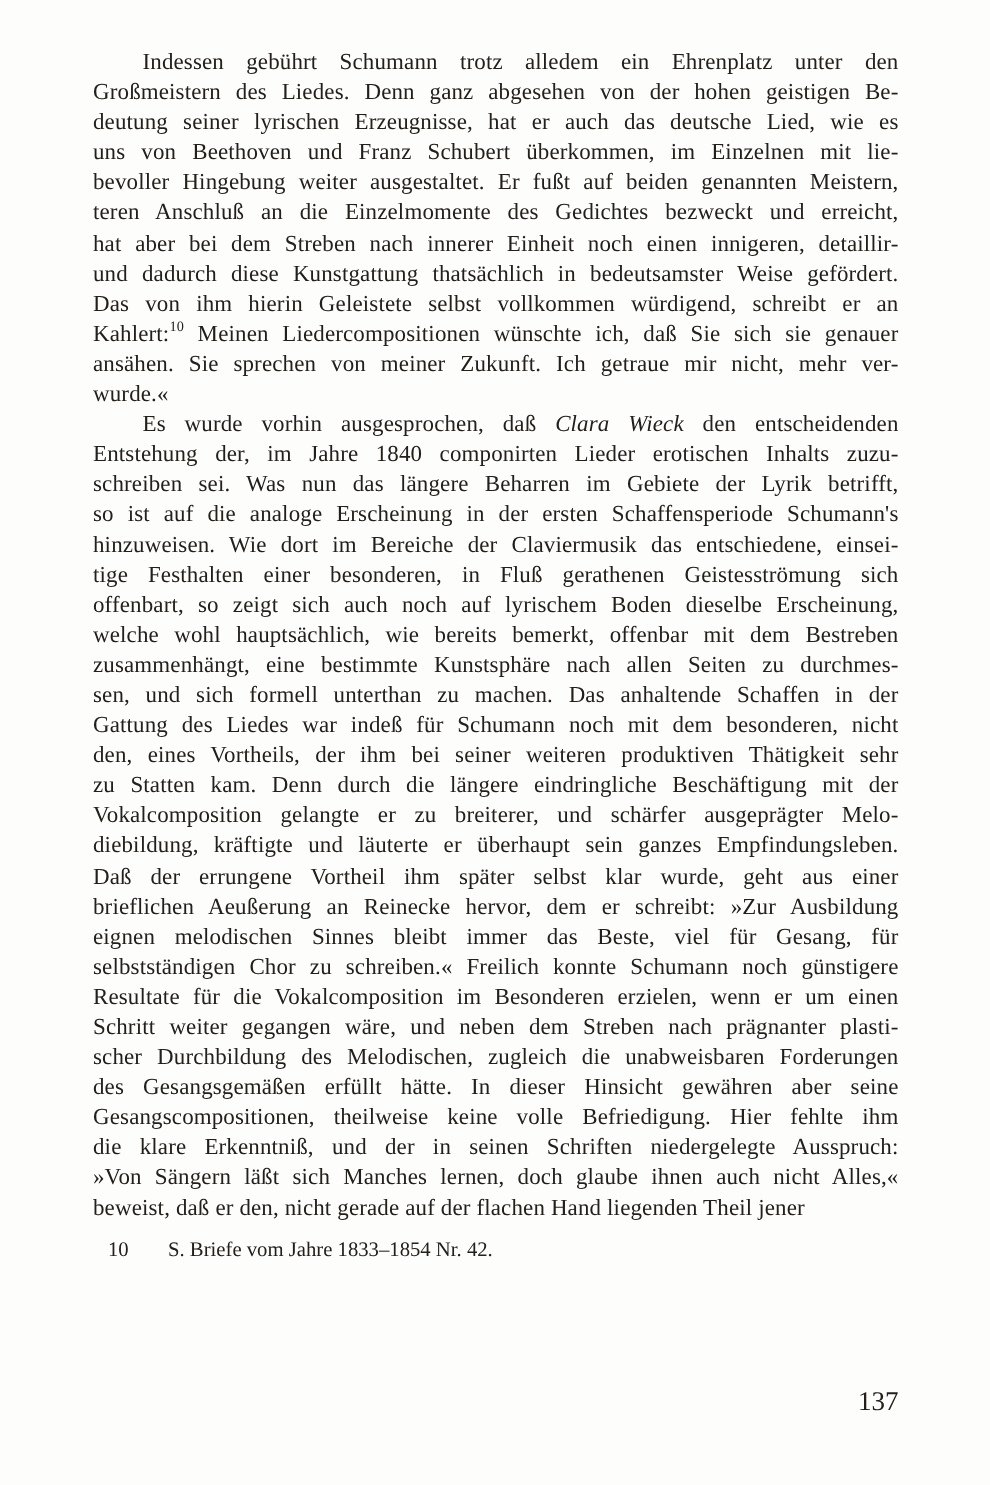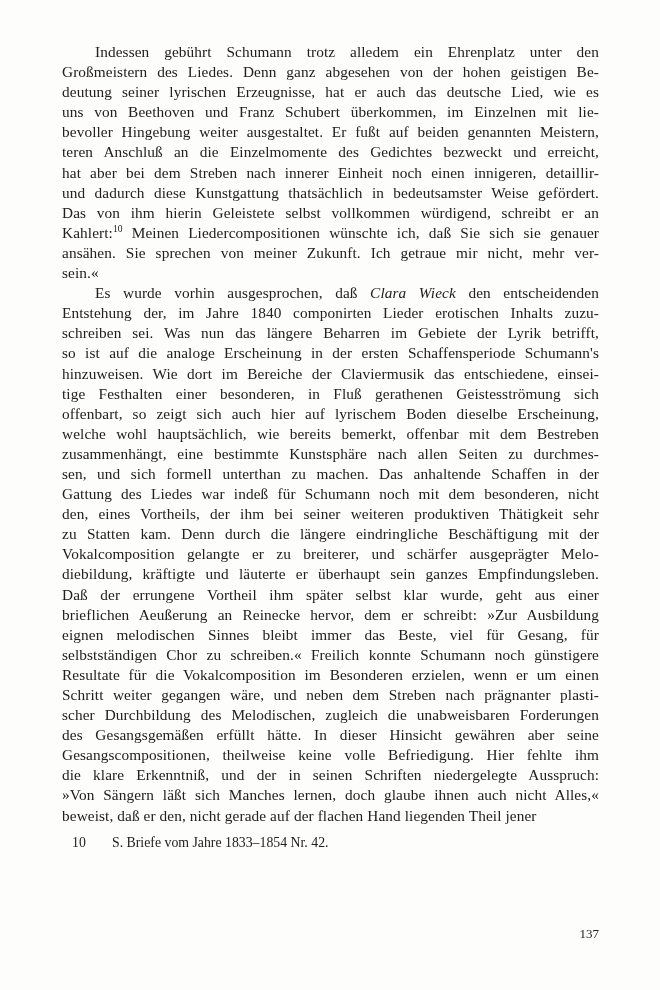--- a/index.html
+++ b/index.html
@@ -15,21 +15,21 @@
     overflow:hidden;
   }
   .page{
     position:relative;
     width:660px;height:990px;
     background:var(--paper);
   }
   .text-column{
     position:absolute;
     left:62px;
-    top:42px;
+    top:32px;
     width:537px;
   }
   .paragraph{margin:0;padding:0;}
   .line{
     font-size:15.3px;
     line-height:20.1px;
     text-align:justify;
     text-align-last:justify;
     letter-spacing:0.1px;
     overflow:hidden;
@@ -50,21 +50,21 @@
   .footnote .fn-marker{
     margin-left:10px;
     min-width:40px;
   }
   .page-number{
     position:absolute;
     left:62px;
     top:926px;
     width:537px;
     text-align:right;
-    font-size:13px;
+    font-size:18px;
     line-height:16px;
   }
 </style>
 </head>
 <body>
 
 <div class="page">
   <div class="text-column">
     <div id="text-block">
         <div class="paragraph">
@@ -72,30 +72,30 @@
           <div class="line">Großmeistern des Liedes. Denn ganz abgesehen von der hohen geistigen Be-</div>
           <div class="line">deutung seiner lyrischen Erzeugnisse, hat er auch das deutsche Lied, wie es</div>
           <div class="line">uns von Beethoven und Franz Schubert überkommen, im Einzelnen mit lie-</div>
           <div class="line">bevoller Hingebung weiter ausgestaltet. Er fußt auf beiden genannten Meistern,</div>
           <div class="line">teren Anschluß an die Einzelmomente des Gedichtes bezweckt und erreicht,</div>
           <div class="line">hat aber bei dem Streben nach innerer Einheit noch einen innigeren, detaillir-</div>
           <div class="line">und dadurch diese Kunstgattung thatsächlich in bedeutsamster Weise gefördert.</div>
           <div class="line">Das von ihm hierin Geleistete selbst vollkommen würdigend, schreibt er an</div>
           <div class="line">Kahlert:<sup>10</sup> Meinen Liedercompositionen wünschte ich, daß Sie sich sie genauer</div>
           <div class="line">ansähen. Sie sprechen von meiner Zukunft. Ich getraue mir nicht, mehr ver-</div>
-          <div class="line last">sein.«</div>
+          <div class="line last">wurde.«</div>
         </div>
         <div class="paragraph">
           <div class="line indent">Es wurde vorhin ausgesprochen, daß <i>Clara Wieck</i> den entscheidenden</div>
           <div class="line">Entstehung der, im Jahre 1840 componirten Lieder erotischen Inhalts zuzu-</div>
           <div class="line">schreiben sei. Was nun das längere Beharren im Gebiete der Lyrik betrifft,</div>
           <div class="line">so ist auf die analoge Erscheinung in der ersten Schaffensperiode Schumann's</div>
           <div class="line">hinzuweisen. Wie dort im Bereiche der Claviermusik das entschiedene, einsei-</div>
           <div class="line">tige Festhalten einer besonderen, in Fluß gerathenen Geistesströmung sich</div>
-          <div class="line">offenbart, so zeigt sich auch hier auf lyrischem Boden dieselbe Erscheinung,</div>
+          <div class="line">offenbart, so zeigt sich auch noch auf lyrischem Boden dieselbe Erscheinung,</div>
           <div class="line">welche wohl hauptsächlich, wie bereits bemerkt, offenbar mit dem Bestreben</div>
           <div class="line">zusammenhängt, eine bestimmte Kunstsphäre nach allen Seiten zu durchmes-</div>
           <div class="line">sen, und sich formell unterthan zu machen. Das anhaltende Schaffen in der</div>
           <div class="line">Gattung des Liedes war indeß für Schumann noch mit dem besonderen, nicht</div>
           <div class="line">den, eines Vortheils, der ihm bei seiner weiteren produktiven Thätigkeit sehr</div>
           <div class="line">zu Statten kam. Denn durch die längere eindringliche Beschäftigung mit der</div>
           <div class="line">Vokalcomposition gelangte er zu breiterer, und schärfer ausgeprägter Melo-</div>
           <div class="line">diebildung, kräftigte und läuterte er überhaupt sein ganzes Empfindungsleben.</div>
           <div class="line">Daß der errungene Vortheil ihm später selbst klar wurde, geht aus einer</div>
           <div class="line">brieflichen Aeußerung an Reinecke hervor, dem er schreibt: »Zur Ausbildung</div>

